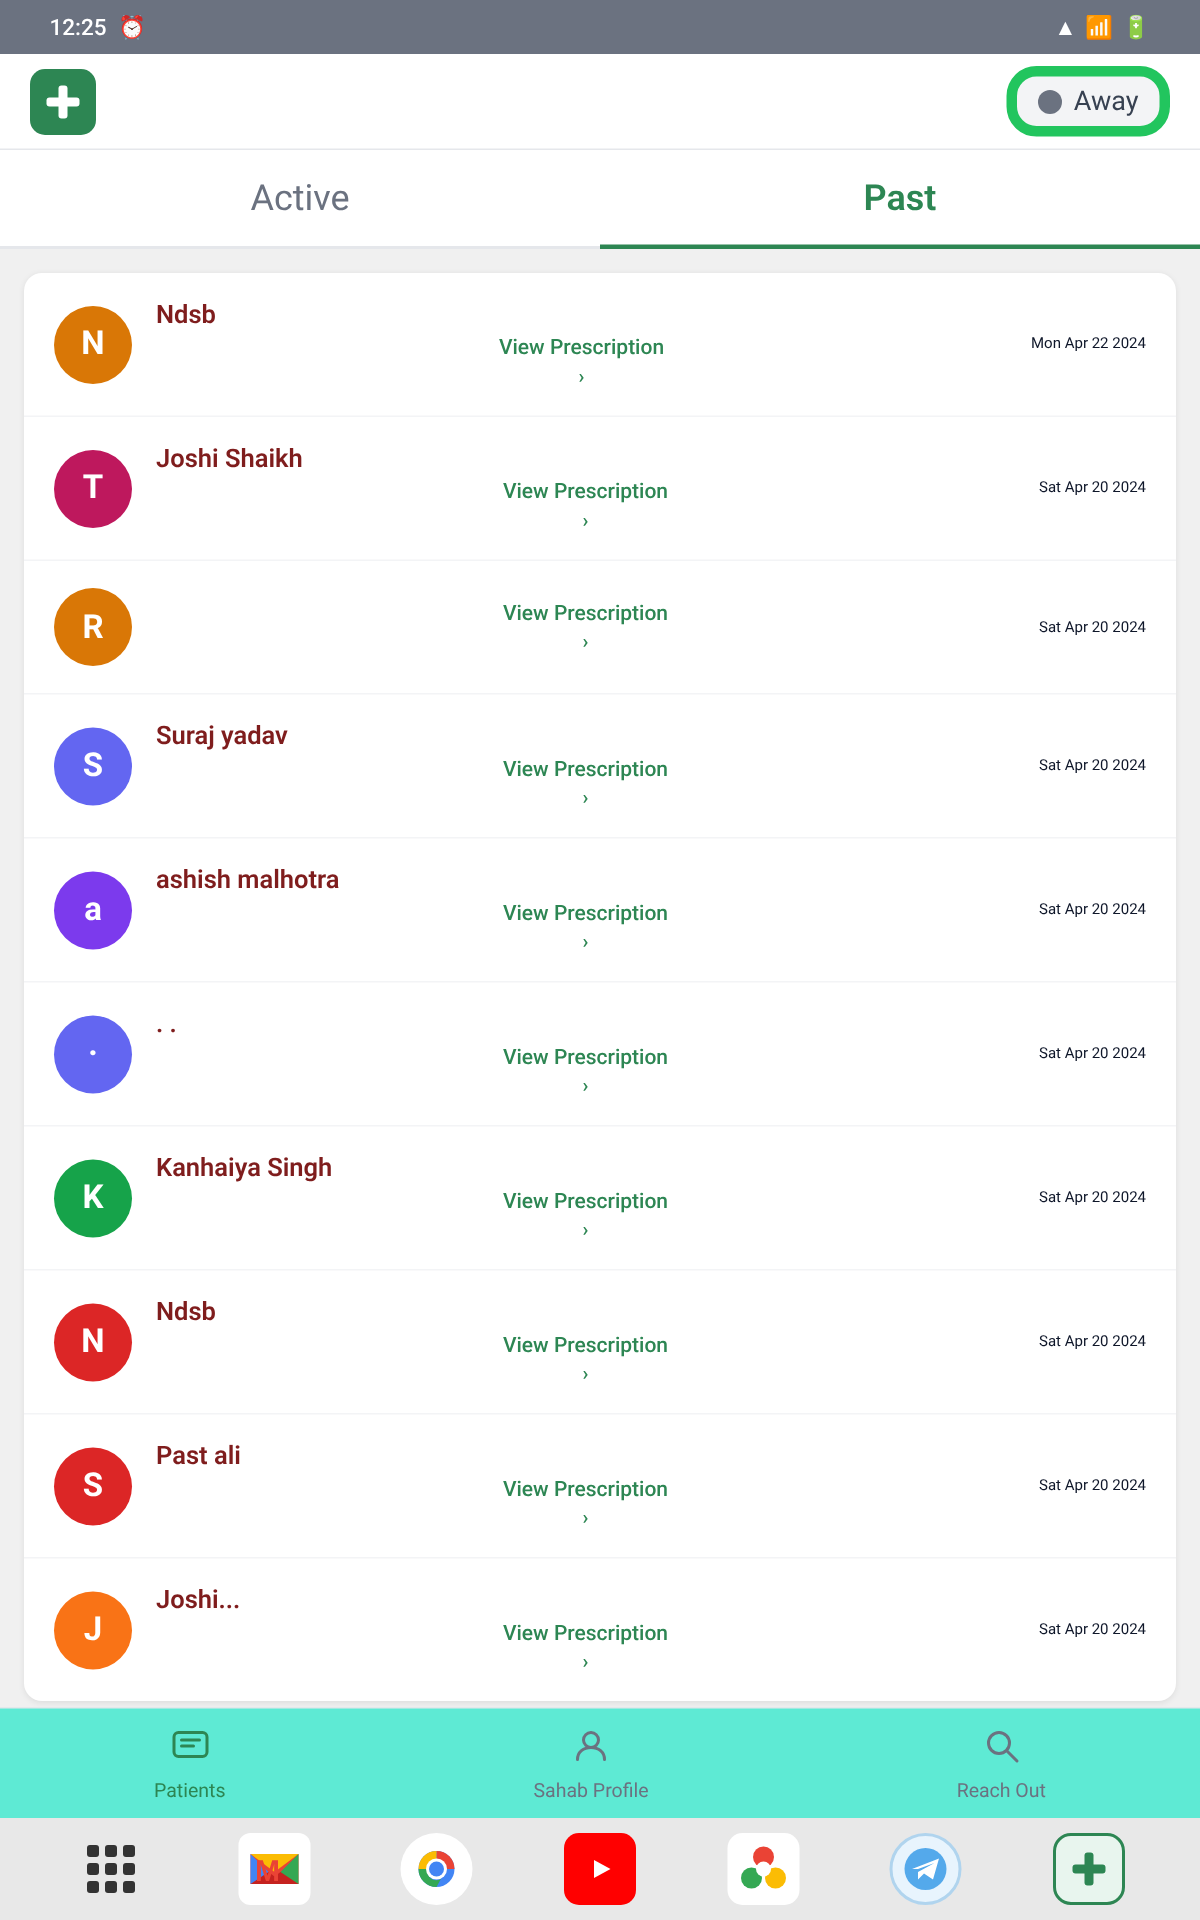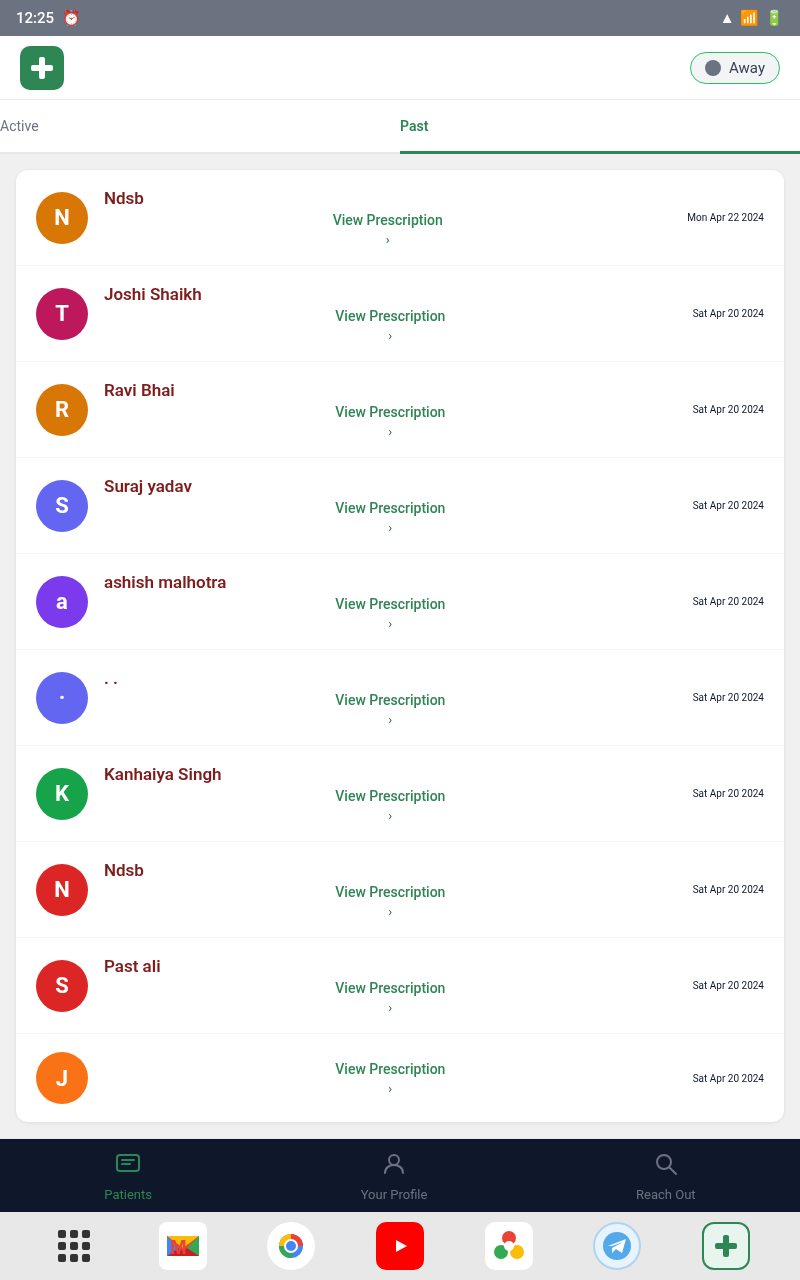--- a/index.html
+++ b/index.html
@@ -12,21 +12,21 @@
       position: relative;
     }
 
     
     .status-bar {
       background: #6b7280;
       height: 36px;
       display: flex;
       align-items: center;
       justify-content: space-between;
-      padding: 0 16px;
+      padding: 0 33px;
       color: white;
       font-size: 15px;
       font-weight: 500;
     }
     .status-bar-left { display: flex; align-items: center; gap: 8px; }
     .status-bar-right { display: flex; align-items: center; gap: 6px; }
 
     
     .app-header {
       background: white;
@@ -47,44 +47,44 @@
       justify-content: center;
       color: white;
       font-size: 22px;
       font-weight: bold;
     }
     .away-toggle {
       display: flex;
       align-items: center;
       gap: 8px;
       background: #f3f4f6;
-      border: 1px solid #22c55e;
+      border: 7px solid #22c55e;
       border-radius: 20px;
       padding: 6px 14px;
-      font-size: 15px;
+      font-size: 18px;
       color: #374151;
     }
     .away-dot {
       width: 16px;
       height: 16px;
       background: #6b7280;
       border-radius: 50%;
     }
 
     
     .tabs {
       background: white;
       display: flex;
       border-bottom: 2px solid #e5e7eb;
     }
     .tab {
       flex: 1;
-      text-align: left;
-      padding: 18px 0;
-      font-size: 14px;
+      text-align: center;
+      padding: 18px 17px;
+      font-size: 24px;
       color: #6b7280;
       cursor: pointer;
       position: relative;
     }
     .tab.active {
       color: #2d8653;
       font-weight: 600;
     }
     .tab.active::after {
       content: '';
@@ -156,21 +156,21 @@
       color: #0f172a;
       white-space: nowrap;
     }
 
     
     .bottom-nav {
       position: fixed;
       bottom: 68px;
       left: 0;
       width: 800px;
-      background: #0f172a;
+      background: #5eead4;
       border-top: 1px solid #e5e7eb;
       display: flex;
       justify-content: space-around;
       padding: 12px 0 10px;
     }
     .nav-item {
       display: flex;
       flex-direction: column;
       align-items: center;
       gap: 4px;
@@ -315,21 +315,20 @@
         <div class="view-prescription">
           <span>View Prescription</span>
           <span class="chevron">›</span>
         </div>
       </div>
       <div class="patient-date">Sat Apr 20 2024</div>
     </div>
     <div class="patient-item">
       <div class="avatar" style="background:#d97706">R</div>
       <div class="patient-info">
-        <div class="patient-name">Ravi Bhai</div>
         <div class="view-prescription">
           <span>View Prescription</span>
           <span class="chevron">›</span>
         </div>
       </div>
       <div class="patient-date">Sat Apr 20 2024</div>
     </div>
     <div class="patient-item">
       <div class="avatar" style="background:#6366f1">S</div>
       <div class="patient-info">
@@ -392,20 +391,21 @@
         <div class="view-prescription">
           <span>View Prescription</span>
           <span class="chevron">›</span>
         </div>
       </div>
       <div class="patient-date">Sat Apr 20 2024</div>
     </div>
     <div class="patient-item">
       <div class="avatar" style="background:#f97316">J</div>
       <div class="patient-info">
+        <div class="patient-name">Joshi...</div>
         <div class="view-prescription">
           <span>View Prescription</span>
           <span class="chevron">›</span>
         </div>
       </div>
       <div class="patient-date">Sat Apr 20 2024</div>
     </div>
   </div>
 
 <div class="bottom-nav">
@@ -418,21 +418,21 @@
     </span>
     <span>Patients</span>
   </div>
   <div class="nav-item">
     <span class="nav-icon">
       <svg width="26" height="26" viewBox="0 0 26 26" fill="none">
         <circle cx="13" cy="9" r="5" stroke="#6b7280" stroke-width="2"></circle>
         <path d="M4 22c0-5 4-8 9-8s9 3 9 8" stroke="#6b7280" stroke-width="2" stroke-linecap="round"></path>
       </svg>
     </span>
-    <span>Your Profile</span>
+    <span>Sahab Profile</span>
   </div>
   <div class="nav-item">
     <span class="nav-icon">
       <svg width="26" height="26" viewBox="0 0 26 26" fill="none">
         <circle cx="11" cy="11" r="7" stroke="#6b7280" stroke-width="2"></circle>
         <line x1="16.5" y1="16.5" x2="23" y2="23" stroke="#6b7280" stroke-width="2" stroke-linecap="round"></line>
       </svg>
     </span>
     <span>Reach Out</span>
   </div>

